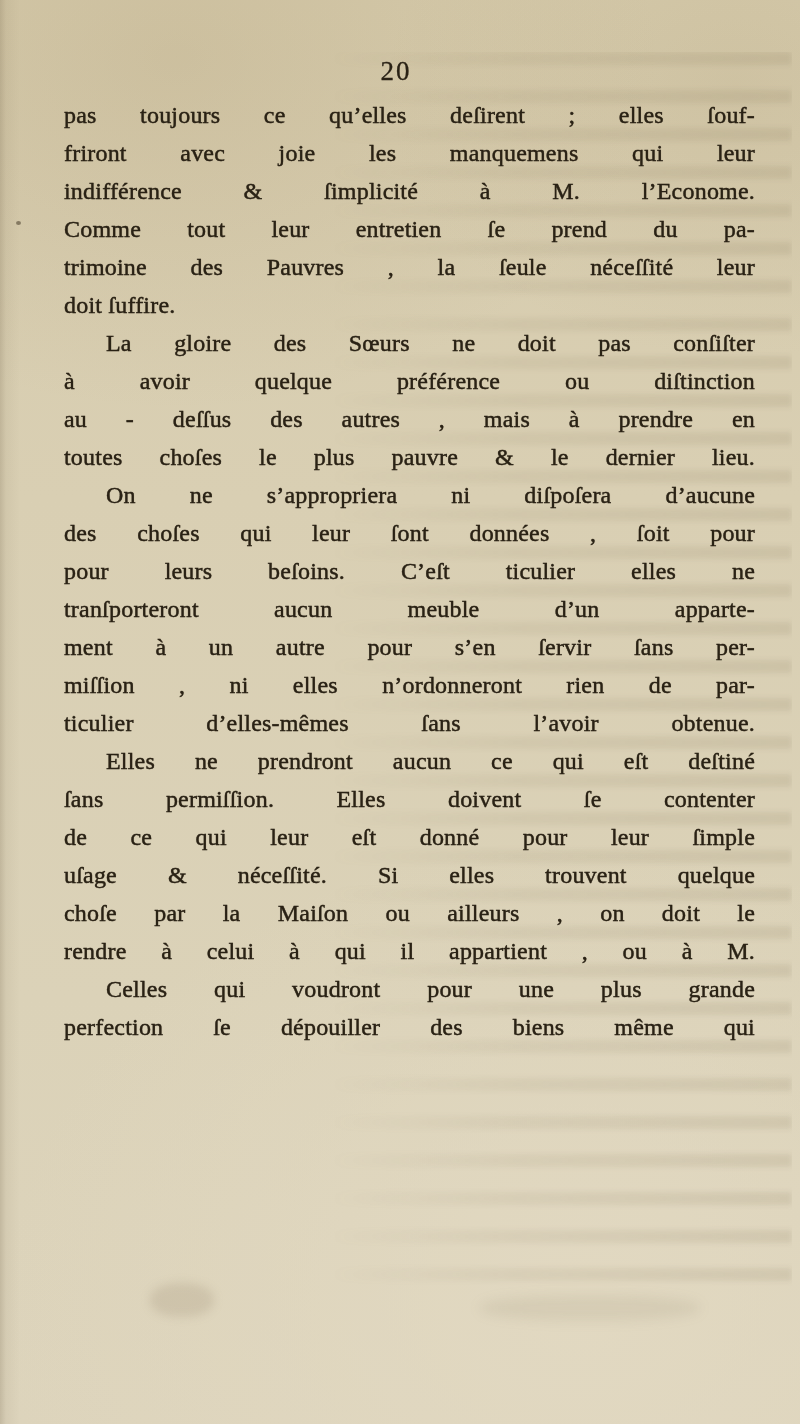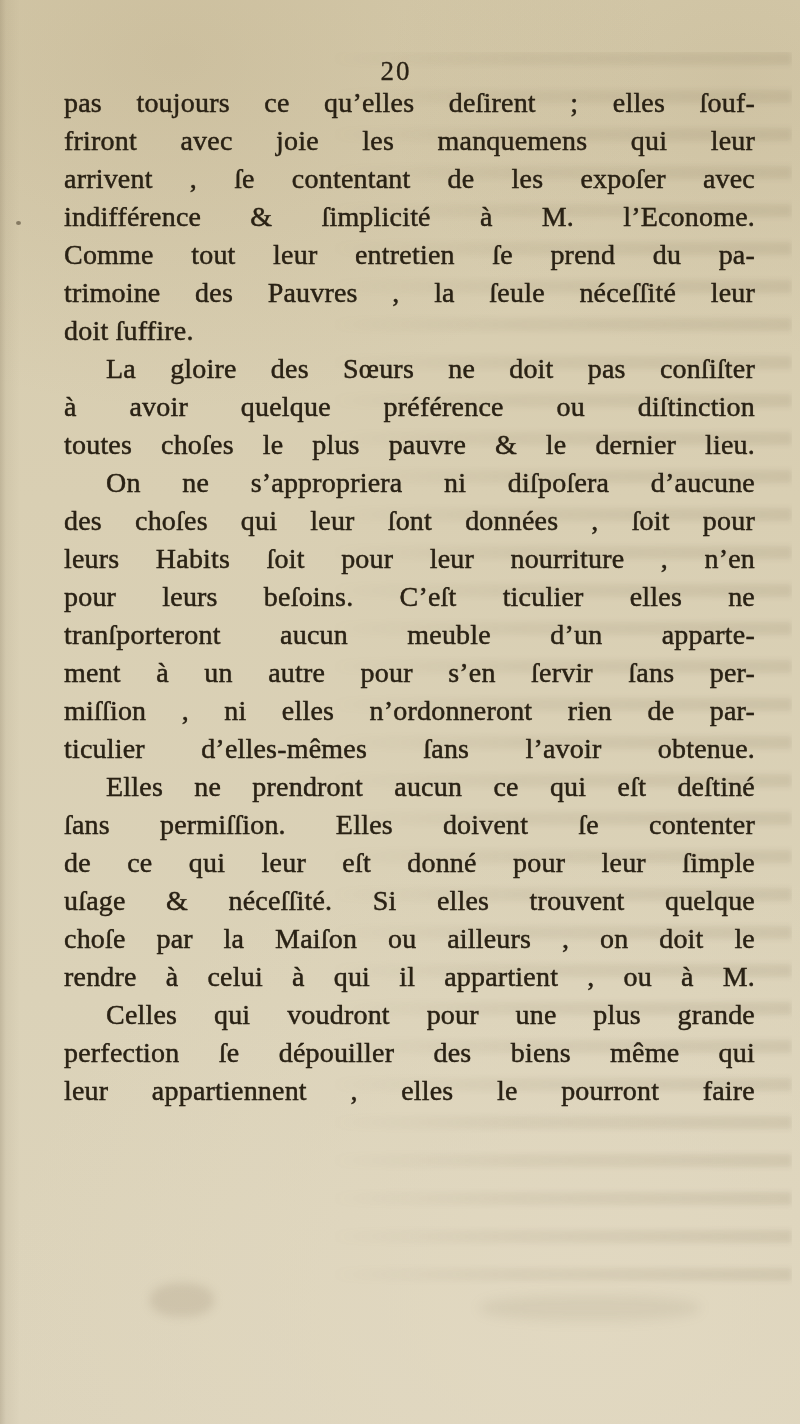--- a/index.html
+++ b/index.html
@@ -72,24 +72,24 @@
     top: 56px;
     left: 0;
     width: 792px;
     text-align: center;
     font-size: 27px;
     letter-spacing: 2px;
     -webkit-text-stroke: 0.3px #2a2215;
   }
   .text-block {
     position: absolute;
-    top: 84px;
+    top: 96px;
     left: 64px;
     width: 691px;
-    font-size: 28px;
+    font-size: 24px;
     line-height: 38px;
     letter-spacing: 0.2px;
     -webkit-text-stroke: 0.35px #2a2215;
     text-shadow: 0 0 0.8px rgba(42,34,21,0.45);
   }
   .paragraph { margin: 0; }
   .line {
     height: 38px;
     text-align: justify;
     text-align-last: justify;
@@ -108,53 +108,51 @@
   <div class="ghost-smudge-bottom"></div>
   <div class="ink-speck"></div>
 
   <div class="pageno">20</div>
 
   <div class="text-block">
 
     <div class="paragraph">
       <div class="line">pas toujours ce qu’elles deſirent ; elles ſouf-</div>
       <div class="line">friront avec joie les manquemens qui leur</div>
-      <div class="line">arrivent , ſe contentant de les expoſer avec</div>
       <div class="line">indifférence &amp; ſimplicité à M. l’Econome.</div>
       <div class="line">Comme tout leur entretien ſe prend du pa-</div>
       <div class="line">trimoine des Pauvres , la ſeule néceſſité leur</div>
       <div class="line end">doit ſuffire.</div>
     </div>
 
     <div class="paragraph">
       <div class="line indent">La gloire des Sœurs ne doit pas conſiſter</div>
       <div class="line">à avoir quelque préférence ou diſtinction</div>
+      <div class="line">au - deſſus des autres , mais à prendre en</div>
       <div class="line">toutes choſes le plus pauvre &amp; le dernier lieu.</div>
     </div>
 
     <div class="paragraph">
       <div class="line indent">On ne s’appropriera ni diſpoſera d’aucune</div>
       <div class="line">des choſes qui leur ſont données , ſoit pour</div>
-      <div class="line">leurs Habits ſoit pour leur nourriture , n’en</div>
       <div class="line">pour leurs beſoins. C’eſt ticulier elles ne</div>
       <div class="line">tranſporteront aucun meuble d’un apparte-</div>
       <div class="line">ment à un autre pour s’en ſervir ſans per-</div>
       <div class="line">miſſion , ni elles n’ordonneront rien de par-</div>
       <div class="line">ticulier d’elles-mêmes ſans l’avoir obtenue.</div>
     </div>
 
     <div class="paragraph">
       <div class="line indent">Elles ne prendront aucun ce qui eſt deſtiné</div>
       <div class="line">ſans permiſſion. Elles doivent ſe contenter</div>
       <div class="line">de ce qui leur eſt donné pour leur ſimple</div>
       <div class="line">uſage &amp; néceſſité. Si elles trouvent quelque</div>
       <div class="line">choſe par la Maiſon ou ailleurs , on doit le</div>
       <div class="line">rendre à celui à qui il appartient , ou à M.</div>
     </div>
 
     <div class="paragraph">
       <div class="line indent">Celles qui voudront pour une plus grande</div>
       <div class="line">perfection ſe dépouiller des biens même qui</div>
-      <div class="line">leur appartiennent , elles le pourront faire</div>
     </div>
 
   </div>
 </div>
 
 </body></html>

